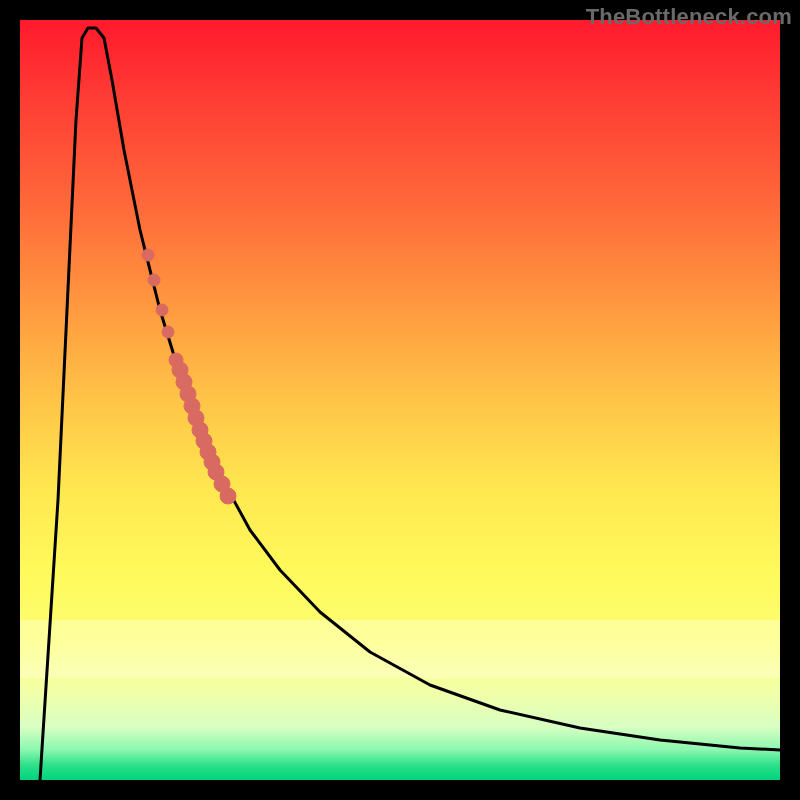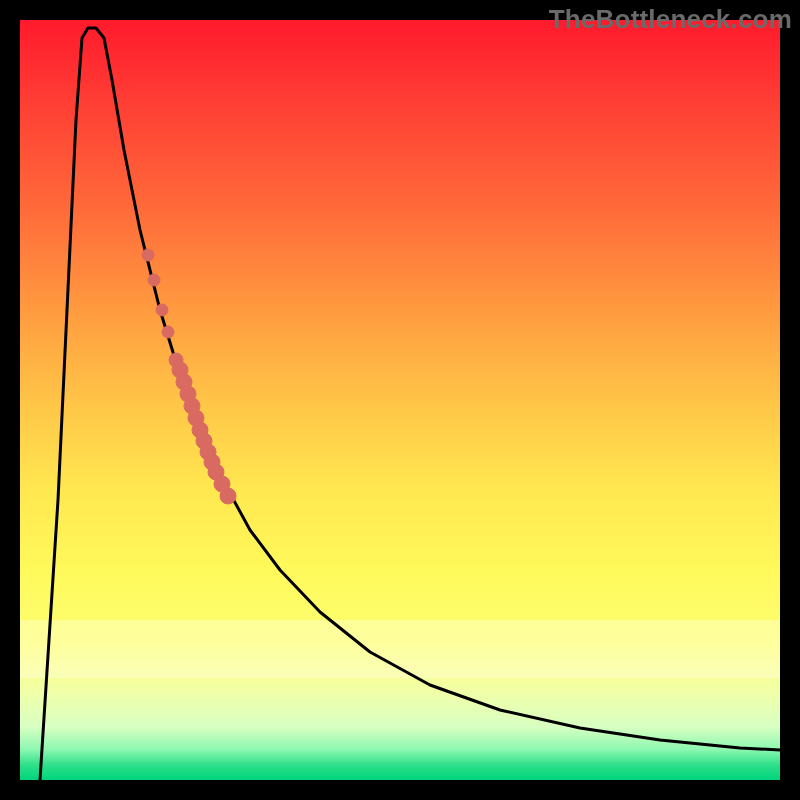--- a/index.html
+++ b/index.html
@@ -63,21 +63,21 @@
     left: 0;
     top: 0;
     width: 760px;
     height: 760px;
   }
   .watermark {
     position: absolute;
     top: 4px;
     right: 8px;
     font-family: Arial, Helvetica, sans-serif;
-    font-size: 26px;
+    font-size: 22px;
     font-weight: 600;
     color: #6a6a6a;
     letter-spacing: 0.2px;
     margin-left: 21px;
   }
 </style>
 </head>
 <body>
 
 <div class="frame">

